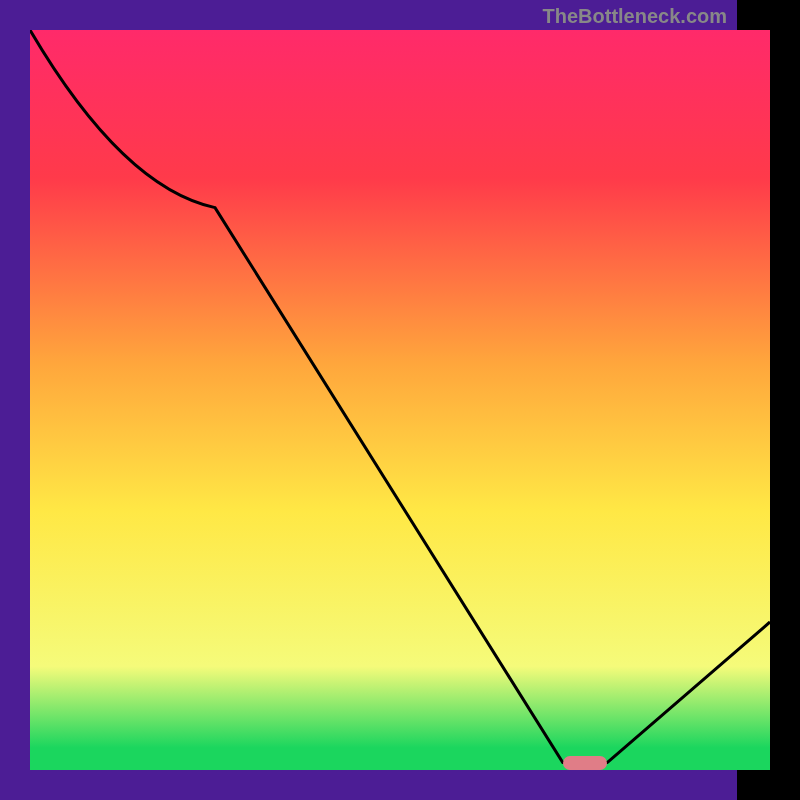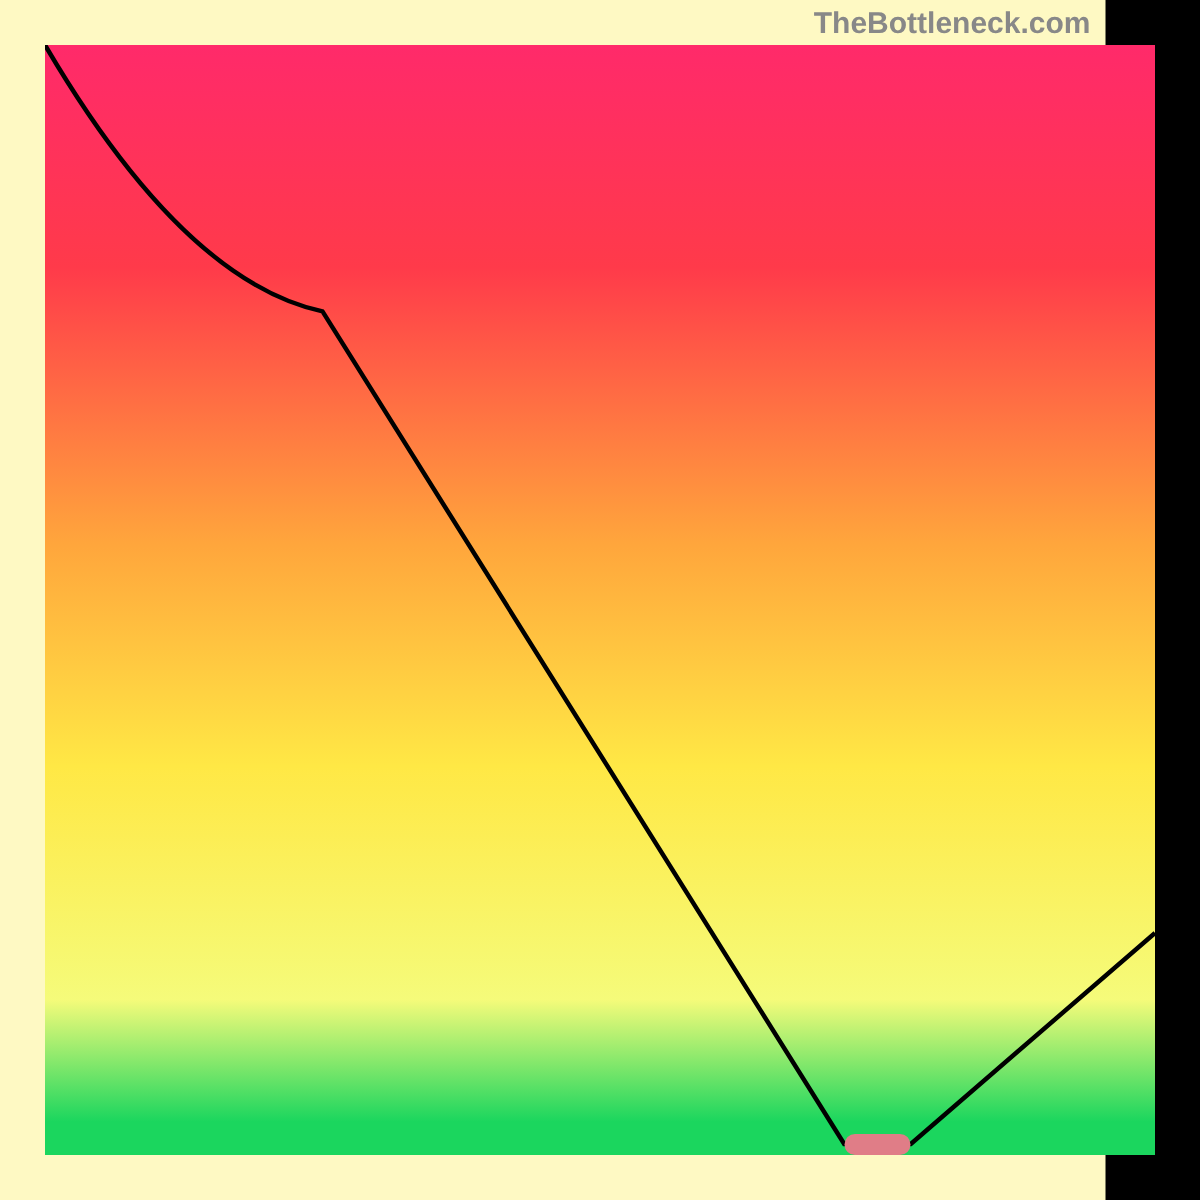--- a/index.html
+++ b/index.html
@@ -1,16 +1,16 @@
 <!DOCTYPE html>
 <html><head>
   <meta charset="utf-8">
   <style>
     body { margin: 0; padding: 0; background: #000; width: 800px; height: 800px; overflow: hidden; font-family: Arial, sans-serif; }
-    .outer { position: relative; width: 737px; height: 800px; background: #fef9c3; }
+    .outer { position: relative; width: 737px; height: 800px; background: #4c1d95; }
     .attribution { position: absolute; top: 5px; right: 10px; color: #888; font-size: 20px; font-weight: bold; z-index: 10; }
     .plot-area { position: absolute; top: 30px; left: 30px; width: 740px; height: 740px; }
     .gradient { position: absolute; top: 0; left: 0; right: 0; bottom: 0; }
     svg.curve { position: absolute; top: 0; left: 0; }
     .marker { position: absolute; background: #e88; border-radius: 10px; }
   </style>
 </head>
 <body>
 
 <div class="outer">

